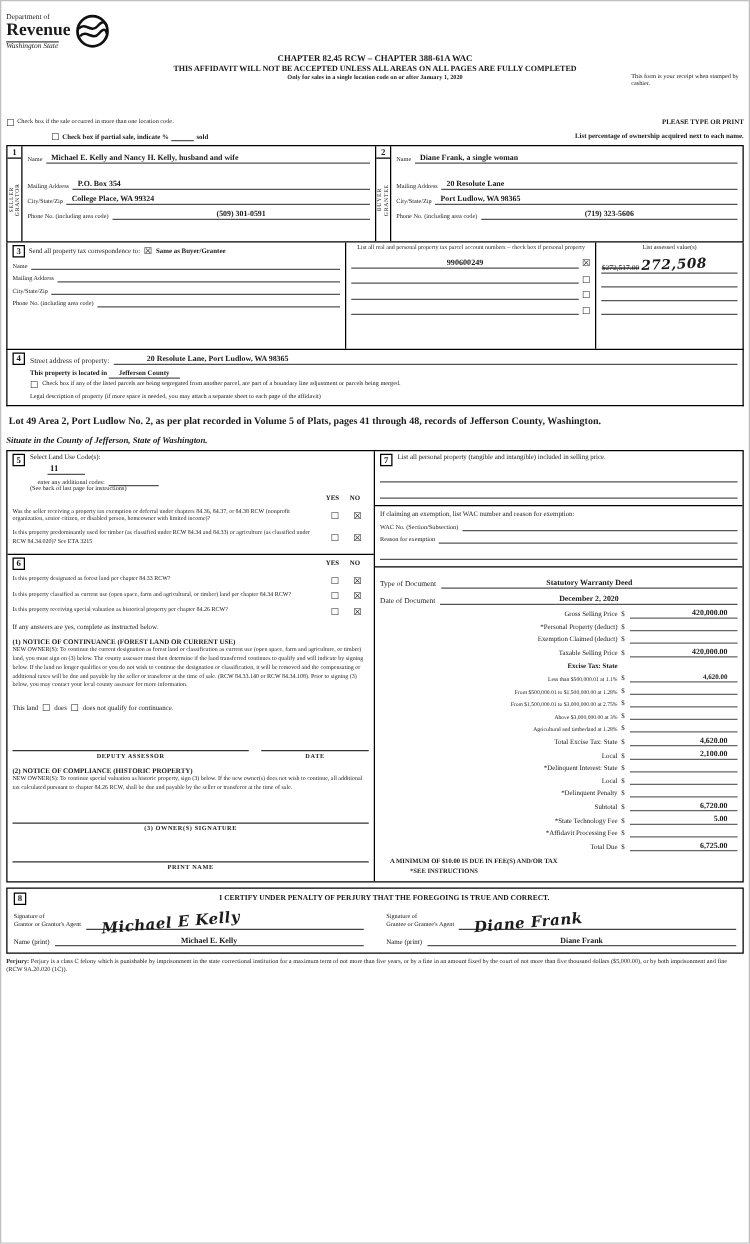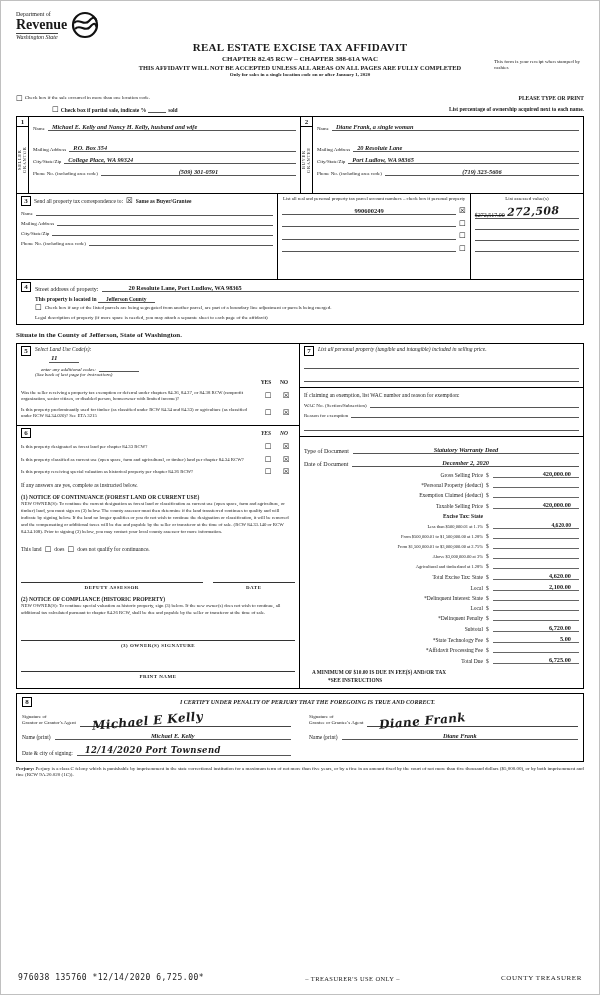--- a/index.html
+++ b/index.html
@@ -1,21 +1,21 @@
 <!DOCTYPE html>
 <html><head>
 <meta charset="utf-8">
 <style>
   * { box-sizing: border-box; margin: 0; padding: 0; }
   html,body { background:#e8e8e8; }
   body { width:600px; height:995px; font-family:"Liberation Serif", serif; color:#1a1a1a; font-size:6px; overflow:hidden; }
-  .page { width:600px; height:995px; background:#fff; border:1px solid #c0c0c0; padding:8px 15px 10px; display:flex; flex-direction:column; }
+  .page { width:600px; height:995px; background:#fff; border:1px solid #c0c0c0; padding:8px 4px 10px; display:flex; flex-direction:column; }
 
   .t5{font-size:5px;} .t55{font-size:5.5px;} .t6{font-size:6px;}
-  .b{font-weight:bold;} .ctr{text-align:center;} .flex1{flex:1;font-style:italic;}
+  .b{font-weight:bold;} .ctr{text-align:center;} .flex1{flex:1;}
   .line{border-bottom:1px solid #555; min-height:6px;}
   .cb{font-family:"DejaVu Sans", sans-serif; font-size:7.5px; line-height:1; flex:none;}
   .hand{font-family:"DejaVu Serif", serif; font-style:italic; font-weight:bold; color:#1b1b1b; letter-spacing:.4px;}
 
   
   .hdr{position:relative; height:84px;}
   .logo{position:absolute; left:0; top:2px;}
   .logo-wrap{display:flex; gap:3px;}
   .lt1{font-size:6px;}
   .lt2{font-size:14px; font-weight:bold;}
@@ -66,21 +66,21 @@
 
   
   .sec4{border:1.2px solid #000; border-top:none; padding:2px 4px 3px;}
   .s4row{display:flex; gap:4px; align-items:flex-end;}
   .s4street{flex:1; padding-left:26px; text-align:left;}
   .s4loc{margin:4px 0 2px 14px; font-size:5.5px; font-weight:bold;}
   .s4loc .cnty{padding:0 8px;}
   .s4seg{display:flex; gap:3px; margin:2px 0 0 14px; align-items:center;}
   .s4leg{font-size:5px; margin:3px 0 1px 14px;}
   .legal{font-size:8px; font-weight:bold; margin:7px 2px 0; line-height:1.3;}
-  .situate{font-size:7px; font-weight:bold; margin:6px 0 4px;}
+  .situate{font-size:7px; font-weight:bold; margin:6px 0 4px;font-style:italic;}
 
   
   .cols{display:flex; border:1.2px solid #000;}
   .colL{width:50%; border-right:1.2px solid #000; display:flex; flex-direction:column;}
   .sec5{border-bottom:1px solid #000; padding:2px 4px 6px;}
   .s5top{display:flex; gap:4px;}
   .codeline{margin:2px 0 0 14px;}
   .codeval{display:inline-block; width:30px; font-weight:bold; font-size:7px; border-bottom:1px solid #555; padding-left:2px;}
   .addl{display:flex; gap:3px; align-items:flex-end; margin:3px 0 0 6px;}
   .w40{width:40px; display:inline-block;}
@@ -149,21 +149,20 @@
           <div class="lt3">Washington State</div>
         </div>
         <svg width="30" height="28" viewBox="0 0 30 28">
           <circle cx="15" cy="14" r="12" fill="none" stroke="#111" stroke-width="2.2"></circle>
           <path d="M4 12 C 9 6, 14 16, 19 10 S 26 8, 26.5 10" fill="none" stroke="#111" stroke-width="2"></path>
           <path d="M5 18 C 10 12, 15 22, 20 16 S 26 14, 26.5 16" fill="none" stroke="#111" stroke-width="2"></path>
         </svg>
       </div>
     </div>
     <div class="title-blk">
-      <div class="ftitle">REAL ESTATE EXCISE TAX AFFIDAVIT</div>
       <div class="fchap">CHAPTER 82.45 RCW – CHAPTER 388-61A WAC</div>
       <div class="fwarn">THIS AFFIDAVIT WILL NOT BE ACCEPTED UNLESS ALL AREAS ON ALL PAGES ARE FULLY COMPLETED</div>
       <div class="fonly">Only for sales in a single location code on or after January 1, 2020</div>
     </div>
     <div class="receipt">This form is your receipt when stamped by cashier.</div>
   </div>
 
   <div class="prerow">
     <div>
       <div class="ml-row">
@@ -306,20 +305,21 @@
       <span>This property is located in</span>
       <span class="cnty line">Jefferson County</span>
     </div>
     <div class="s4seg">
       <span class="cb">☐</span>
       <span class="t5">Check box if any of the listed parcels are being segregated from another parcel, are part of a boundary line adjustment or parcels being merged.</span>
     </div>
     <div class="s4leg">Legal description of property (if more space is needed, you may attach a separate sheet to each page of the affidavit)</div>
   </div>
 
+  <div class="legal">Lot 49 Area 2, Port Ludlow No. 2, as per plat recorded in Volume 5 of Plats, pages 41 through 48, records of Jefferson County, Washington.</div>
   <div class="situate">Situate in the County of Jefferson, State of Washington.</div>
 
   <div class="cols">
     <div class="colL">
 
       <div class="sec5">
         <div class="s5top">
           <span class="nb">5</span>
           <div class="flex1">
             <div class="t55">Select Land Use Code(s):</div>
@@ -557,31 +557,22 @@
         </div>
       </div>
       <div class="nameline">
         <span>Name (print)</span>
         <span class="line flex1 npv">Michael E. Kelly</span>
       </div>
       <div class="nameline">
         <span>Name (print)</span>
         <span class="line flex1 npv">Diane Frank</span>
       </div>
-      <div class="nameline">
-        <span>Date &amp; city of signing:</span>
-        <span class="line flex1 hand dcv">12/14/2020  Port Townsend</span>
-      </div>
     </div>
   </div>
 
   <div class="perjury">
     <span class="b">Perjury:</span>
     <span>Perjury is a class C felony which is punishable by imprisonment in the state correctional institution for a maximum term of not more than five years, or by a fine in an amount fixed by the court of not more than five thousand dollars ($5,000.00), or by both imprisonment and fine (RCW 9A.20.020 (1C)).</span>
   </div>
 
-  <div class="footer">
-    <span class="stamp">976038 135760 *12/14/2020 6,725.00*</span>
-    <span class="tuse">– TREASURER'S USE ONLY –</span>
-    <span class="ctre">COUNTY TREASURER</span>
-  </div>
 
 </div>
 
 </body></html>

